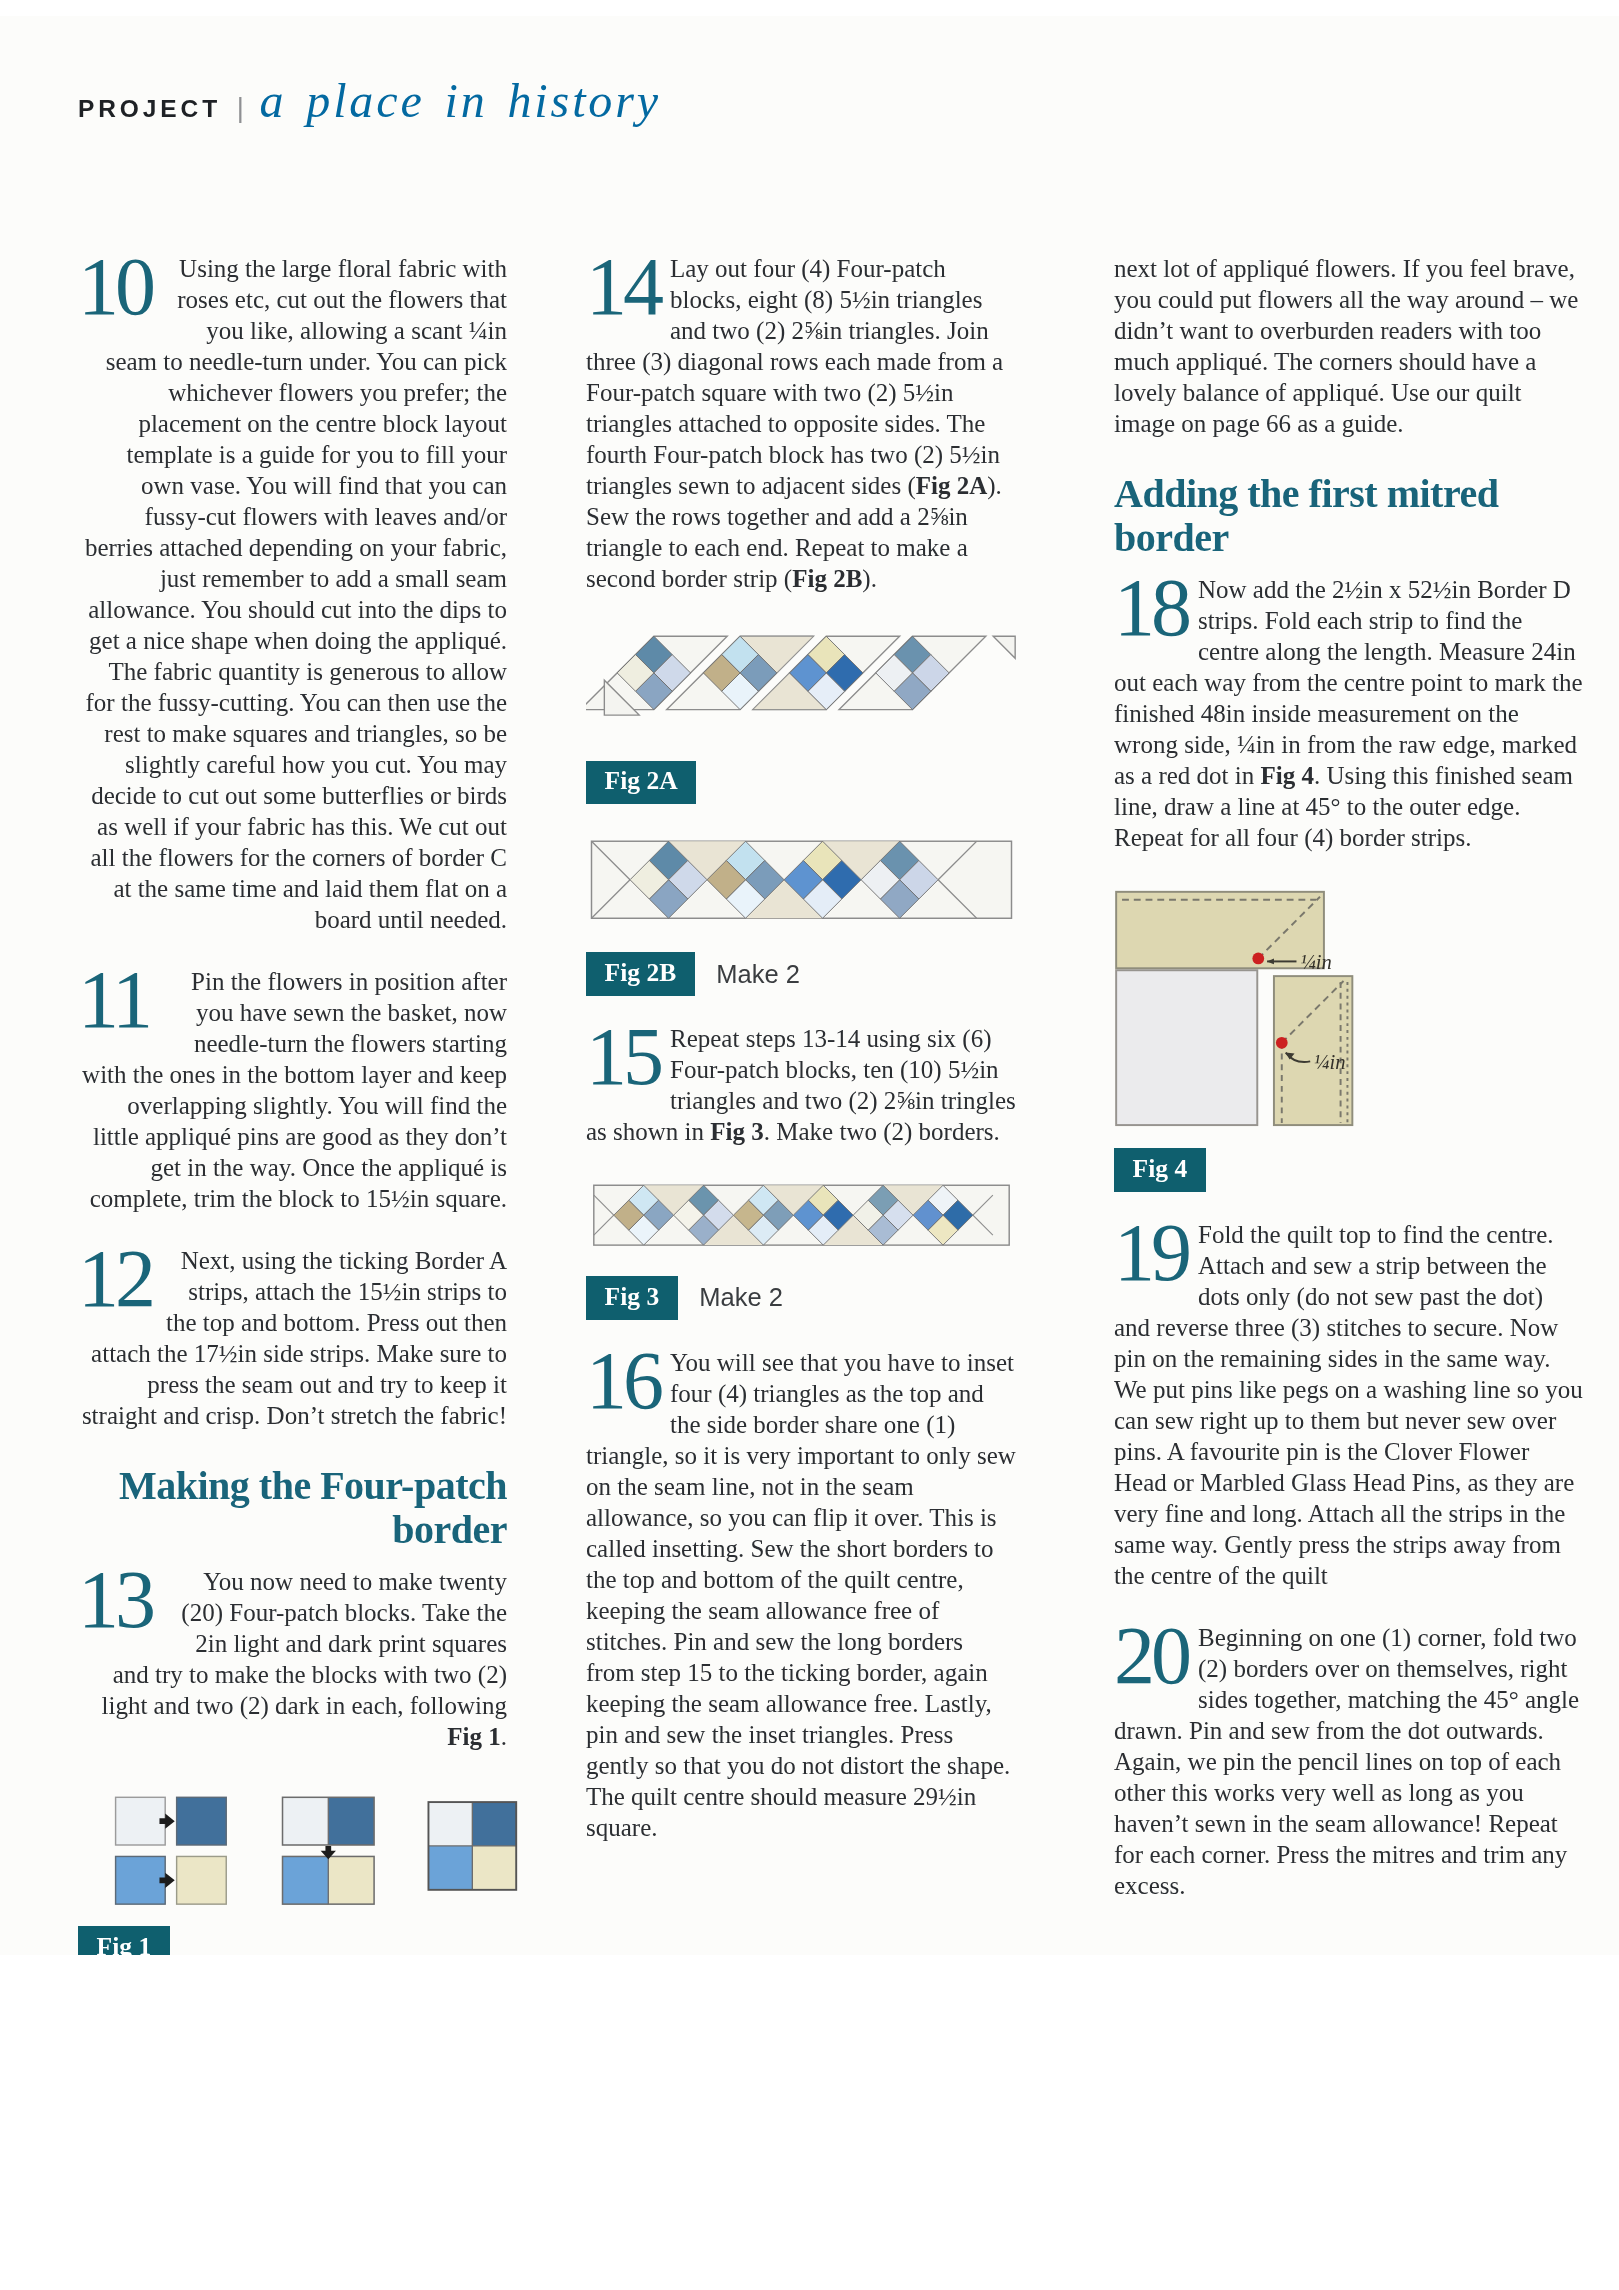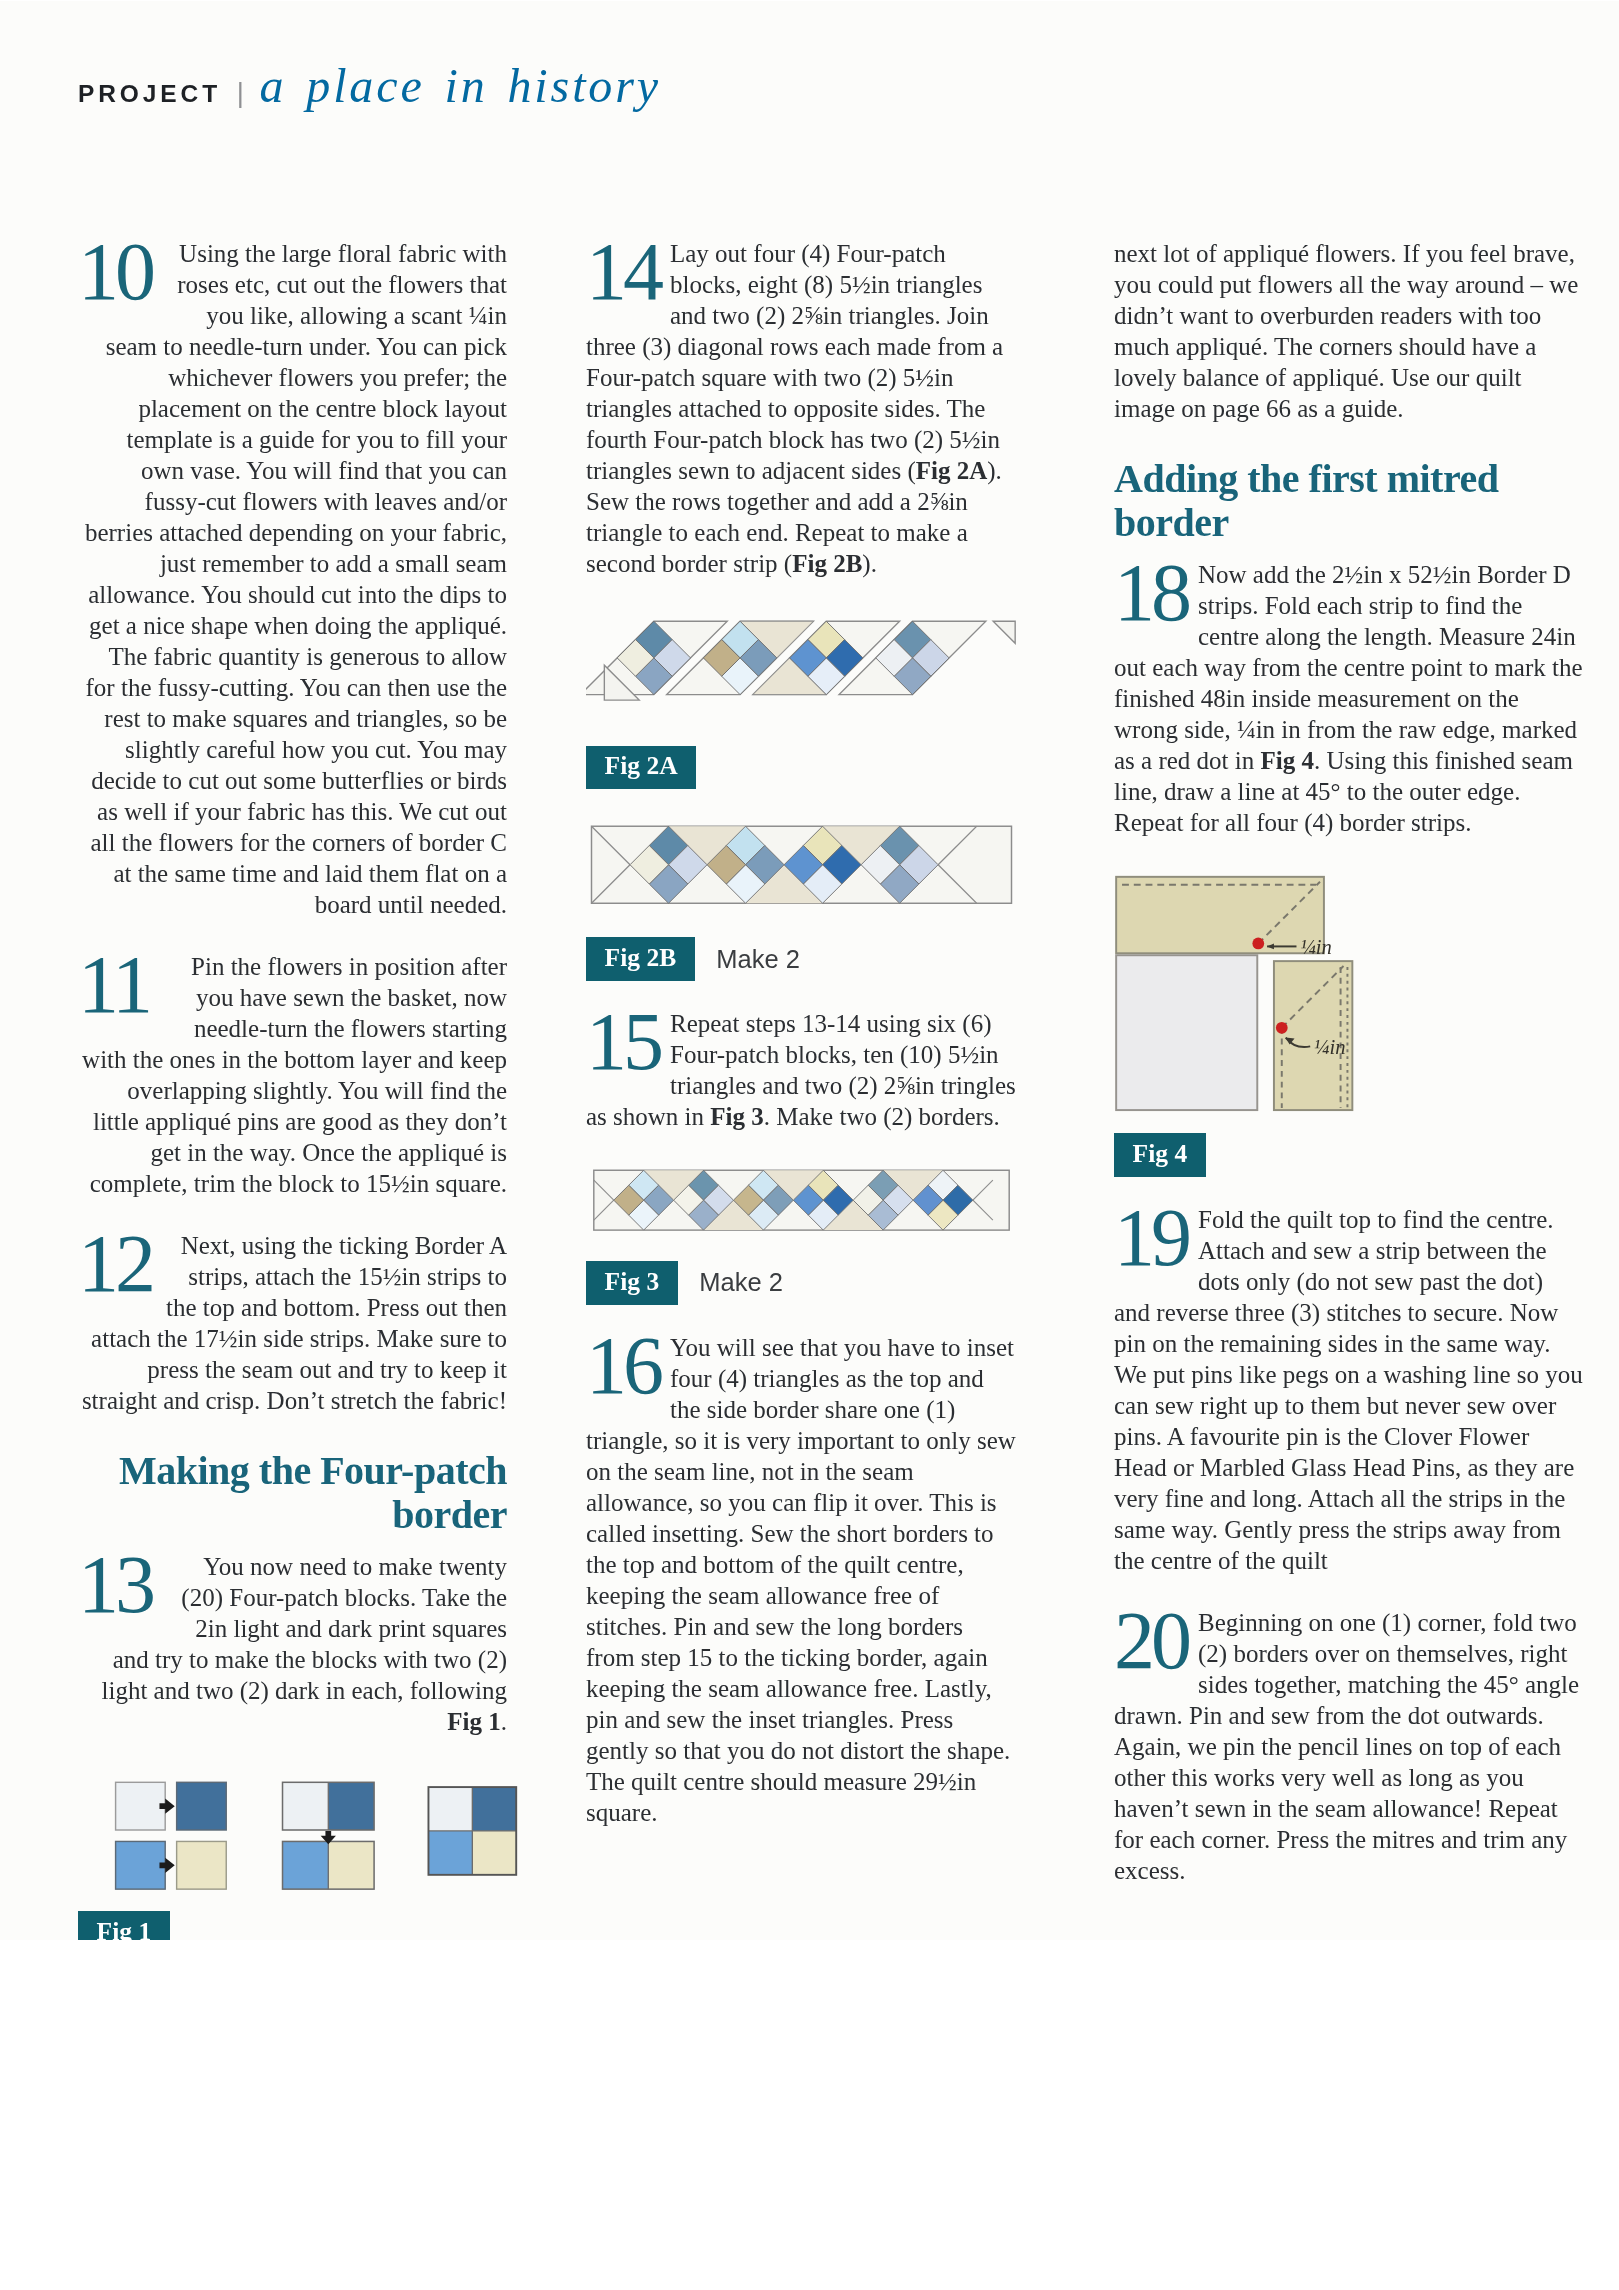--- a/index.html
+++ b/index.html
@@ -1,17 +1,17 @@
 <!DOCTYPE html>
 <html><head>
 <meta charset="utf-8">
 <style>
   html,body{margin:0;padding:0;background:#ffffff;}
   .page{
-    position:relative;width:1619px;height:1939px;margin:1px auto;
+    position:relative;width:1619px;height:1939px;margin:16px auto;
     background:#fcfcfa;color:#2b2e32;
     font-family:"Liberation Serif", serif;overflow:hidden;
   }
   
   .masthead{position:absolute;left:78px;top:57px;display:flex;align-items:baseline;gap:15.7px;}
   .kicker{font-family:"Liberation Sans", sans-serif;font-weight:700;font-size:24.5px;letter-spacing:3.9px;color:#1e2125;}
   .mast-divider{font-family:"Liberation Sans", sans-serif;font-weight:300;font-size:27.4px;color:#8f9093;}
   .script-title{font-style:italic;font-size:48px;letter-spacing:2.9px;word-spacing:4.9px;color:#0369a1;}
 
   

